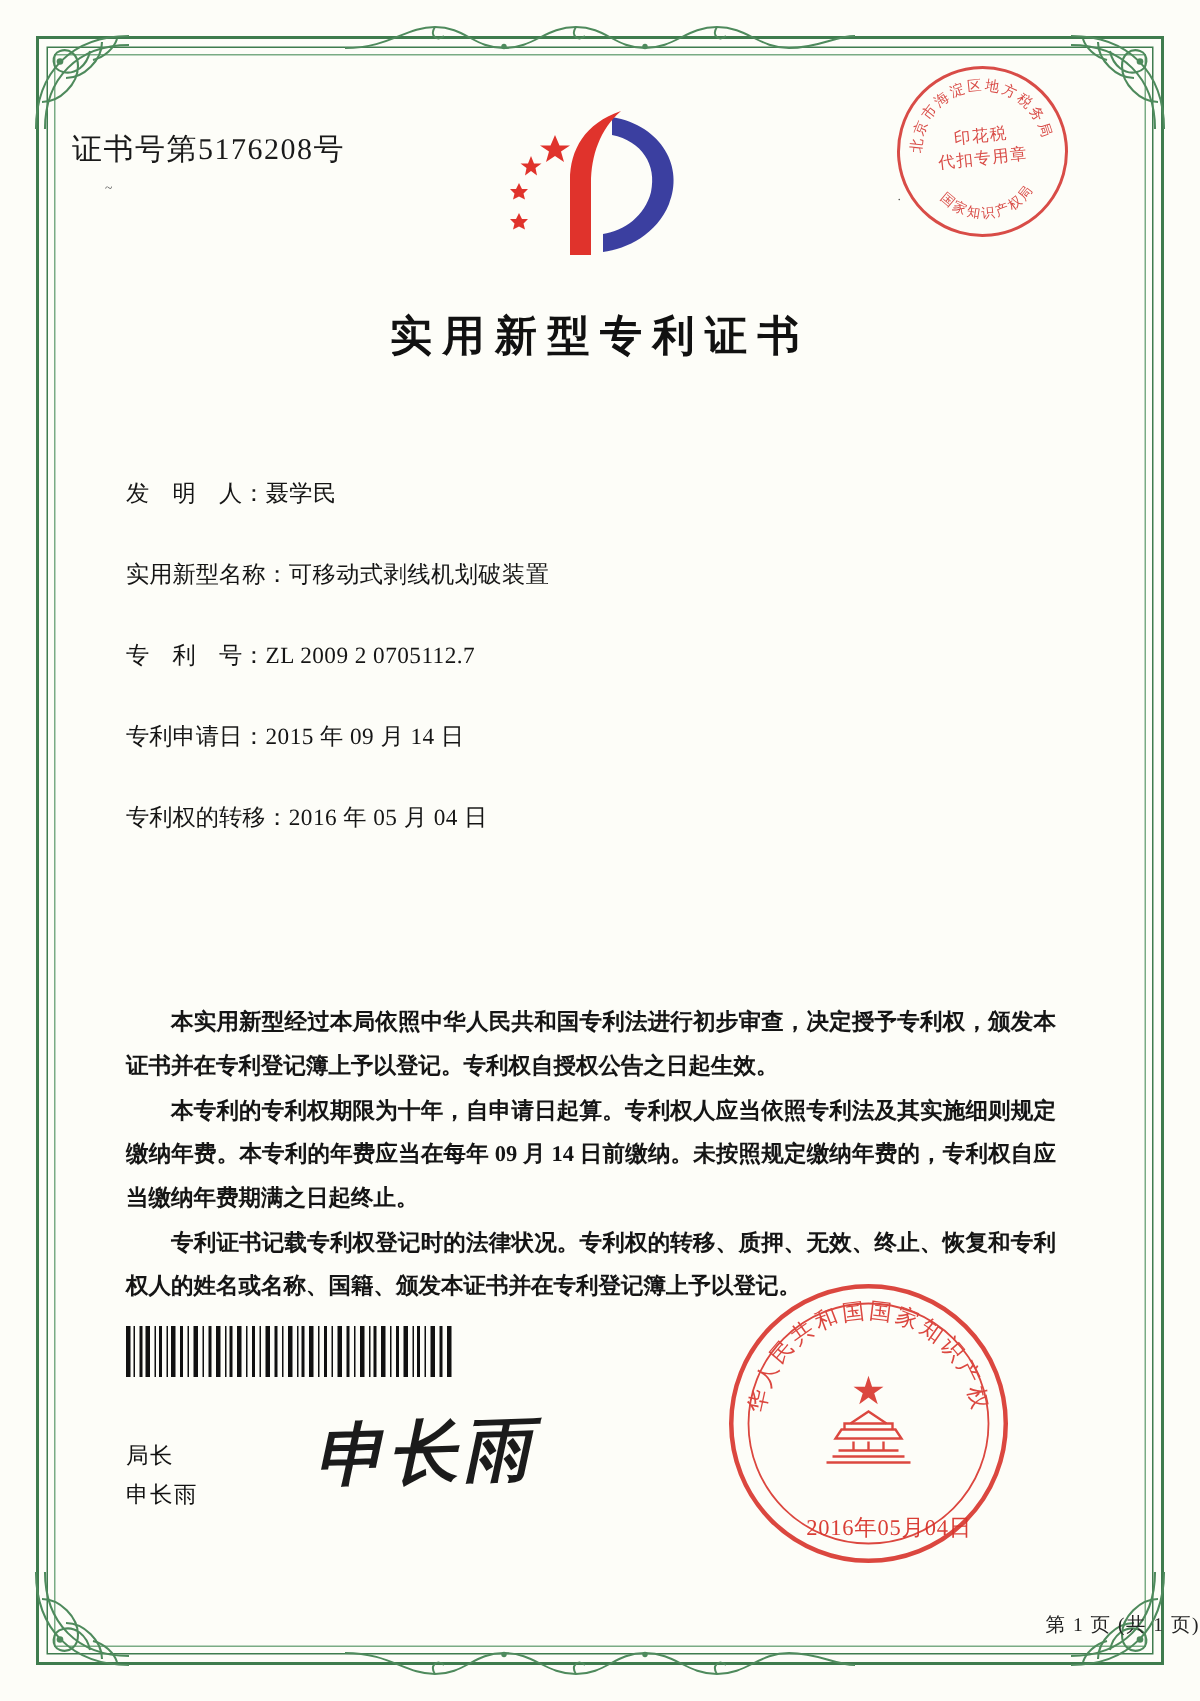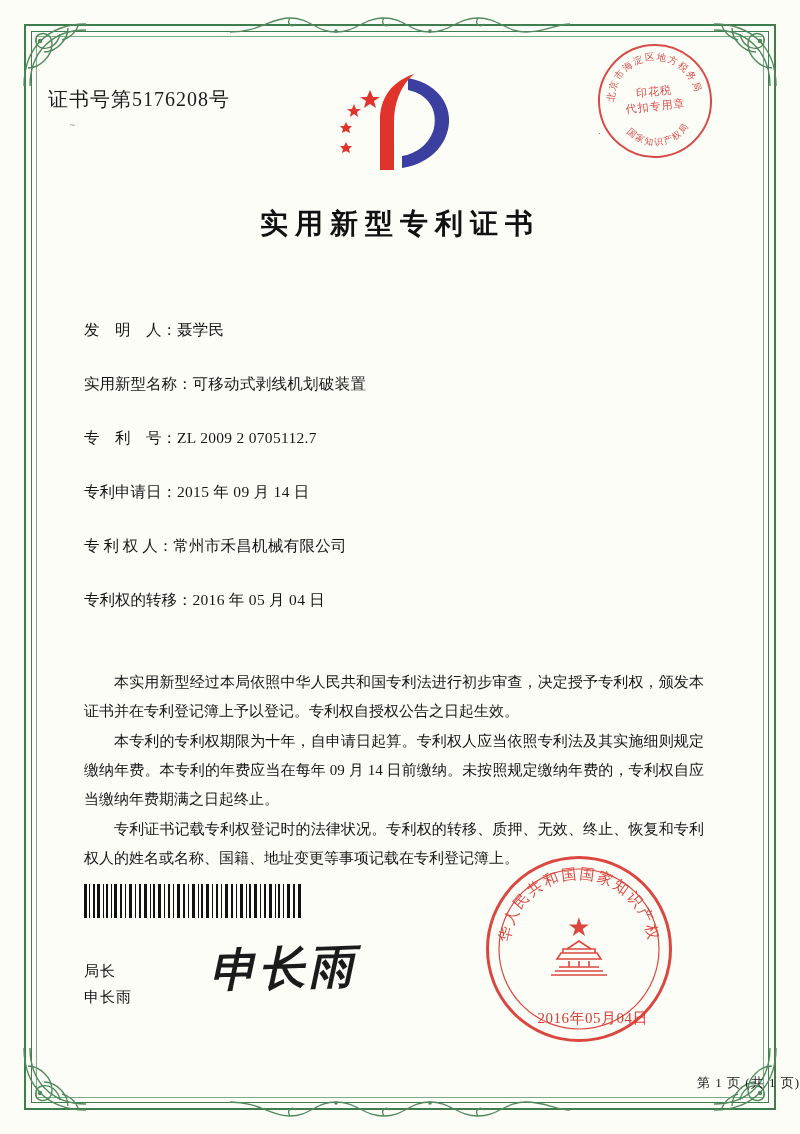--- a/index.html
+++ b/index.html
@@ -155,20 +155,21 @@
     top: 668px;
     width: 620px;
     font-size: 15px;
     line-height: 29px;
     color: #151515;
     text-align: justify;
   }
   .body-text p {
     margin: 0 0 1px 0;
     text-indent: 2em;
+    font-weight: bold;
   }
 
   
   .barcode {
     position: absolute;
     left: 84px;
     top: 884px;
     width: 218px;
     height: 34px;
   }
@@ -371,31 +372,28 @@
     <div class="field-row">
       <span class="field-label">实用新型名称：</span><span class="field-value">可移动式剥线机划破装置</span>
     </div>
     <div class="field-row">
       <span class="field-label">专　利　号：</span><span class="field-value">ZL 2009 2 0705112.7</span>
     </div>
     <div class="field-row">
       <span class="field-label">专利申请日：</span><span class="field-value">2015 年 09 月 14 日</span>
     </div>
     <div class="field-row">
-      <span class="field-label">专 利 权 人：</span><span class="field-value">常州市禾昌机械有限公司</span>
-    </div>
-    <div class="field-row">
       <span class="field-label">专利权的转移：</span><span class="field-value">2016 年 05 月 04 日</span>
     </div>
   </div>
 
   <div class="body-text">
     <p>本实用新型经过本局依照中华人民共和国专利法进行初步审查，决定授予专利权，颁发本证书并在专利登记簿上予以登记。专利权自授权公告之日起生效。</p>
     <p>本专利的专利权期限为十年，自申请日起算。专利权人应当依照专利法及其实施细则规定缴纳年费。本专利的年费应当在每年 09 月 14 日前缴纳。未按照规定缴纳年费的，专利权自应当缴纳年费期满之日起终止。</p>
-    <p>专利证书记载专利权登记时的法律状况。专利权的转移、质押、无效、终止、恢复和专利权人的姓名或名称、国籍、地址变更等事项记载在专利登记簿上。</p>
+    <p>专利证书记载专利权登记时的法律状况。专利权的转移、质押、无效、终止、恢复和专利权人的姓名或名称、国籍、颁发本证书并在专利登记簿上予以登记。</p>
   </div>
 
   <div class="barcode">
     <svg viewBox="0 0 218 34" preserveAspectRatio="none">
       <g fill="#111">
         <rect x="0" y="0" width="3" height="34"></rect>
           <rect x="5" y="0" width="1" height="34"></rect>
         <rect x="9" y="0" width="2" height="34"></rect>
           <rect x="13" y="0" width="3" height="34"></rect>
         <rect x="19" y="0" width="1" height="34"></rect>

